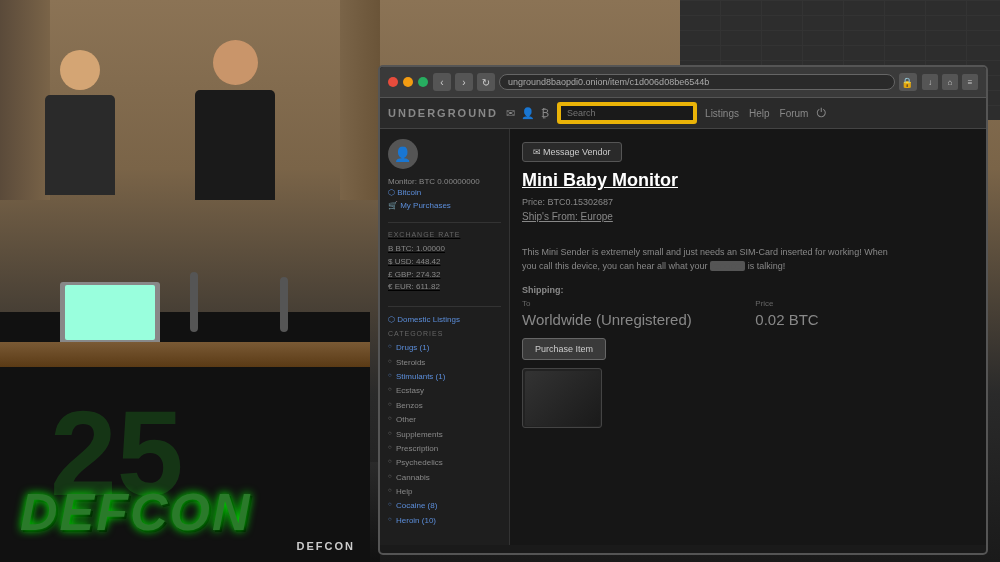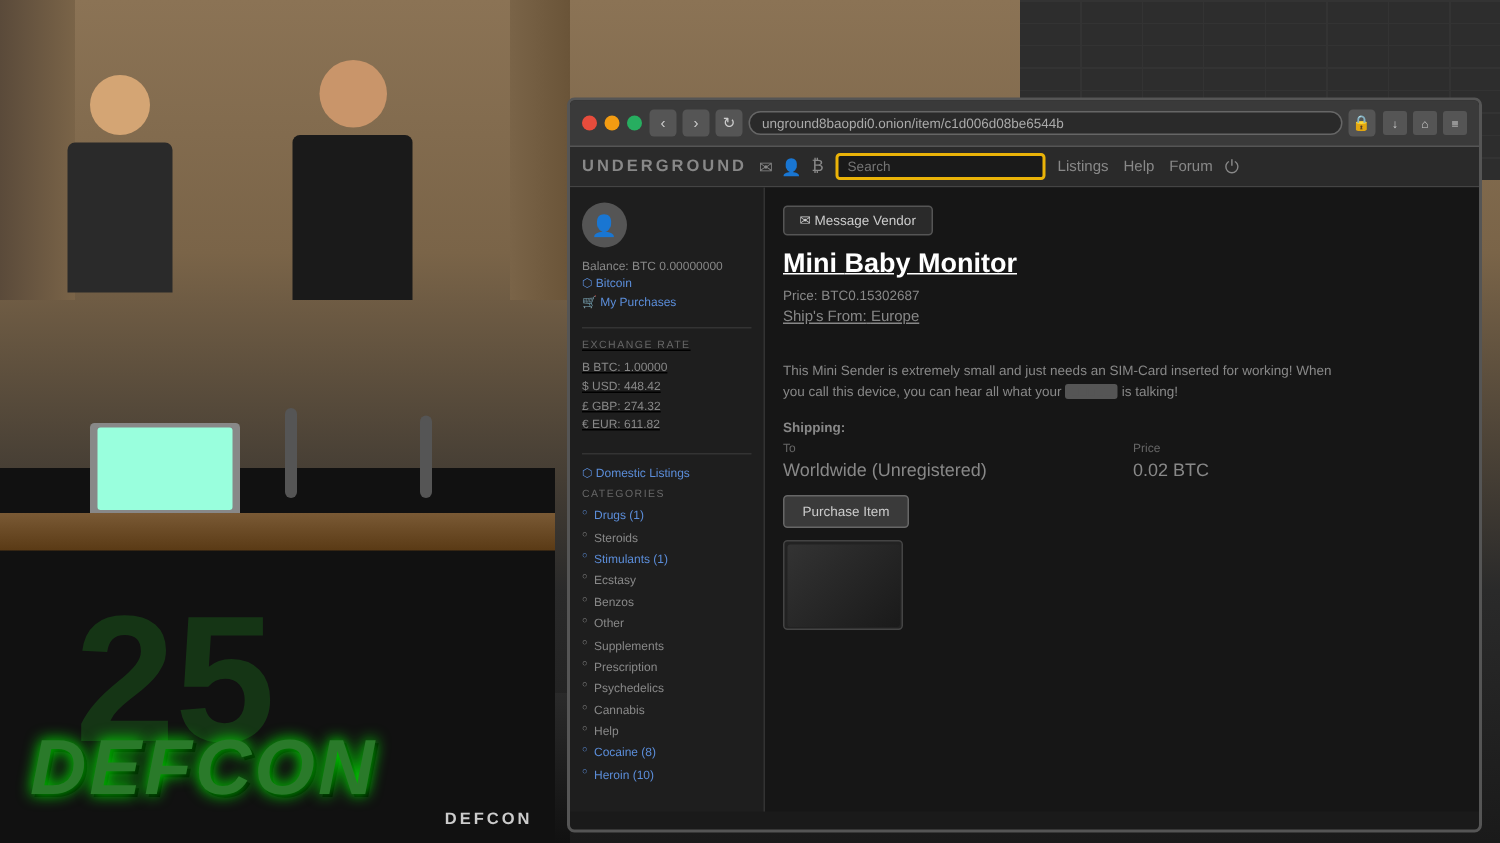--- a/index.html
+++ b/index.html
@@ -247,21 +247,21 @@
     }
     .toolbar-icons {
       display: flex; gap: 6px; align-items: center;
     }
     .toolbar-icon {
       font-size: 11px; color: #888;
     }
     .search-box {
       flex: 1;
       background: #1a1a1a;
-      border: 2px solid #eab308;
+      border: 4px solid #eab308;
       border-radius: 3px;
       padding: 2px 6px;
       font-size: 9px;
       color: #aaa;
       max-width: 140px;
     }
     .toolbar-links {
       display: flex; gap: 10px;
     }
     .toolbar-link {
@@ -412,21 +412,21 @@
       max-width: 350px;
       margin-bottom: 10px;
     }
     .shipping-header {
       display: flex;
       font-size: 8px; color: #666;
       margin-bottom: 3px;
     }
     .shipping-row {
       display: flex;
-      font-size: 12px; color: #888;
+      font-size: 15px; color: #888;
     }
     .ship-col1 { flex: 2; }
     .ship-col2 { flex: 1; }
     .purchase-btn {
       background: #3a3a3a;
       border: 1px solid #666;
       border-radius: 3px;
       padding: 5px 12px;
       font-size: 9px;
       color: #ccc;
@@ -558,21 +558,21 @@
       <span class="toolbar-link">Help</span>
       <span class="toolbar-link">Forum</span>
     </div>
     <span class="power-icon">⏻</span>
   </div>
 
   <div class="browser-content">
 
     <div class="left-sidebar">
       <div class="user-avatar">👤</div>
-      <div class="balance-text">Balance: BTC 0.00000000</div>
+      <div class="balance-text">Monitor: BTC 0.00000000</div>
       <a class="sidebar-link">⬡ Bitcoin</a>
       <a class="sidebar-link">🛒 My Purchases</a>
 
       <div class="exchange-section">
         <div class="exchange-title">EXCHANGE RATE</div>
         <div class="exchange-rate">
           <div>B BTC: 1.00000</div>
           <div>$ USD: 448.42</div>
           <div>£ GBP: 274.32</div>
           <div>€ EUR: 611.82</div>

